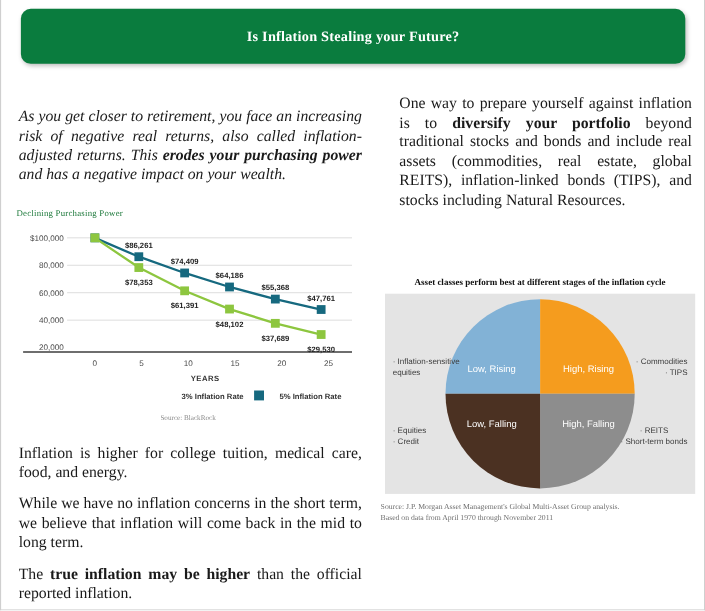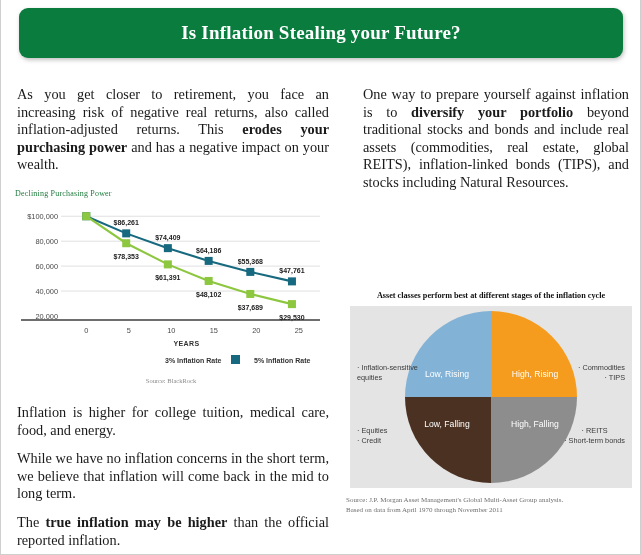--- a/index.html
+++ b/index.html
@@ -26,27 +26,27 @@
     width:100%;height:100%;
     background:#0a7c3e;
     border-radius:9px;
     box-shadow:1px 2px 4px rgba(0,0,0,.25);
     display:flex;align-items:center;justify-content:center;
   }
   .banner-title{
     color:#ffffff;
     font-family:"Liberation Serif", serif;
     font-weight:bold;
-    font-size:19px;
+    font-size:13px;
     letter-spacing:.2px;
     text-align:center;
   }
 
   
-  .col-left{position:absolute;left:16px;top:86px;width:312px;}
+  .col-left{position:absolute;left:16px;top:98px;width:312px;font-style:italic;}
   .col-right{position:absolute;left:362px;top:86px;width:266px;}
 
   p.body{
     margin:0 0 11px 0;
     font-size:14.3px;
     line-height:17.6px;
     text-align:justify;
     text-justify:inter-word;
     font-family:"Liberation Serif", serif;
   }
@@ -73,21 +73,21 @@
     font-family:"Liberation Serif", serif;
     margin-top:1px;
   }
   svg{display:block;}
   .ax-lbl{font-family:"Liberation Sans", sans-serif;font-size:7.4px;fill:#4a4a4a;}
   .dp-lbl{font-family:"Liberation Sans", sans-serif;font-size:7px;fill:#222;font-weight:bold;}
   .axis-name{font-family:"Liberation Sans", sans-serif;font-size:7px;fill:#333;font-weight:bold;letter-spacing:.4px;}
   .leg-lbl{font-family:"Liberation Sans", sans-serif;font-size:7px;fill:#333;font-weight:bold;}
 
   
-  .quad-card{position:absolute;left:345px;top:252px;width:290px;height:250px;margin-top:39px;}
+  .quad-card{position:absolute;left:345px;top:252px;width:290px;height:250px;}
   .quad-title{
     text-align:center;
     font-family:"Liberation Serif", serif;
     font-weight:bold;
     font-size:8.2px;
     color:#111;
     margin:0 0 6px 0;
   }
   .quad-panel{
     position:relative;

